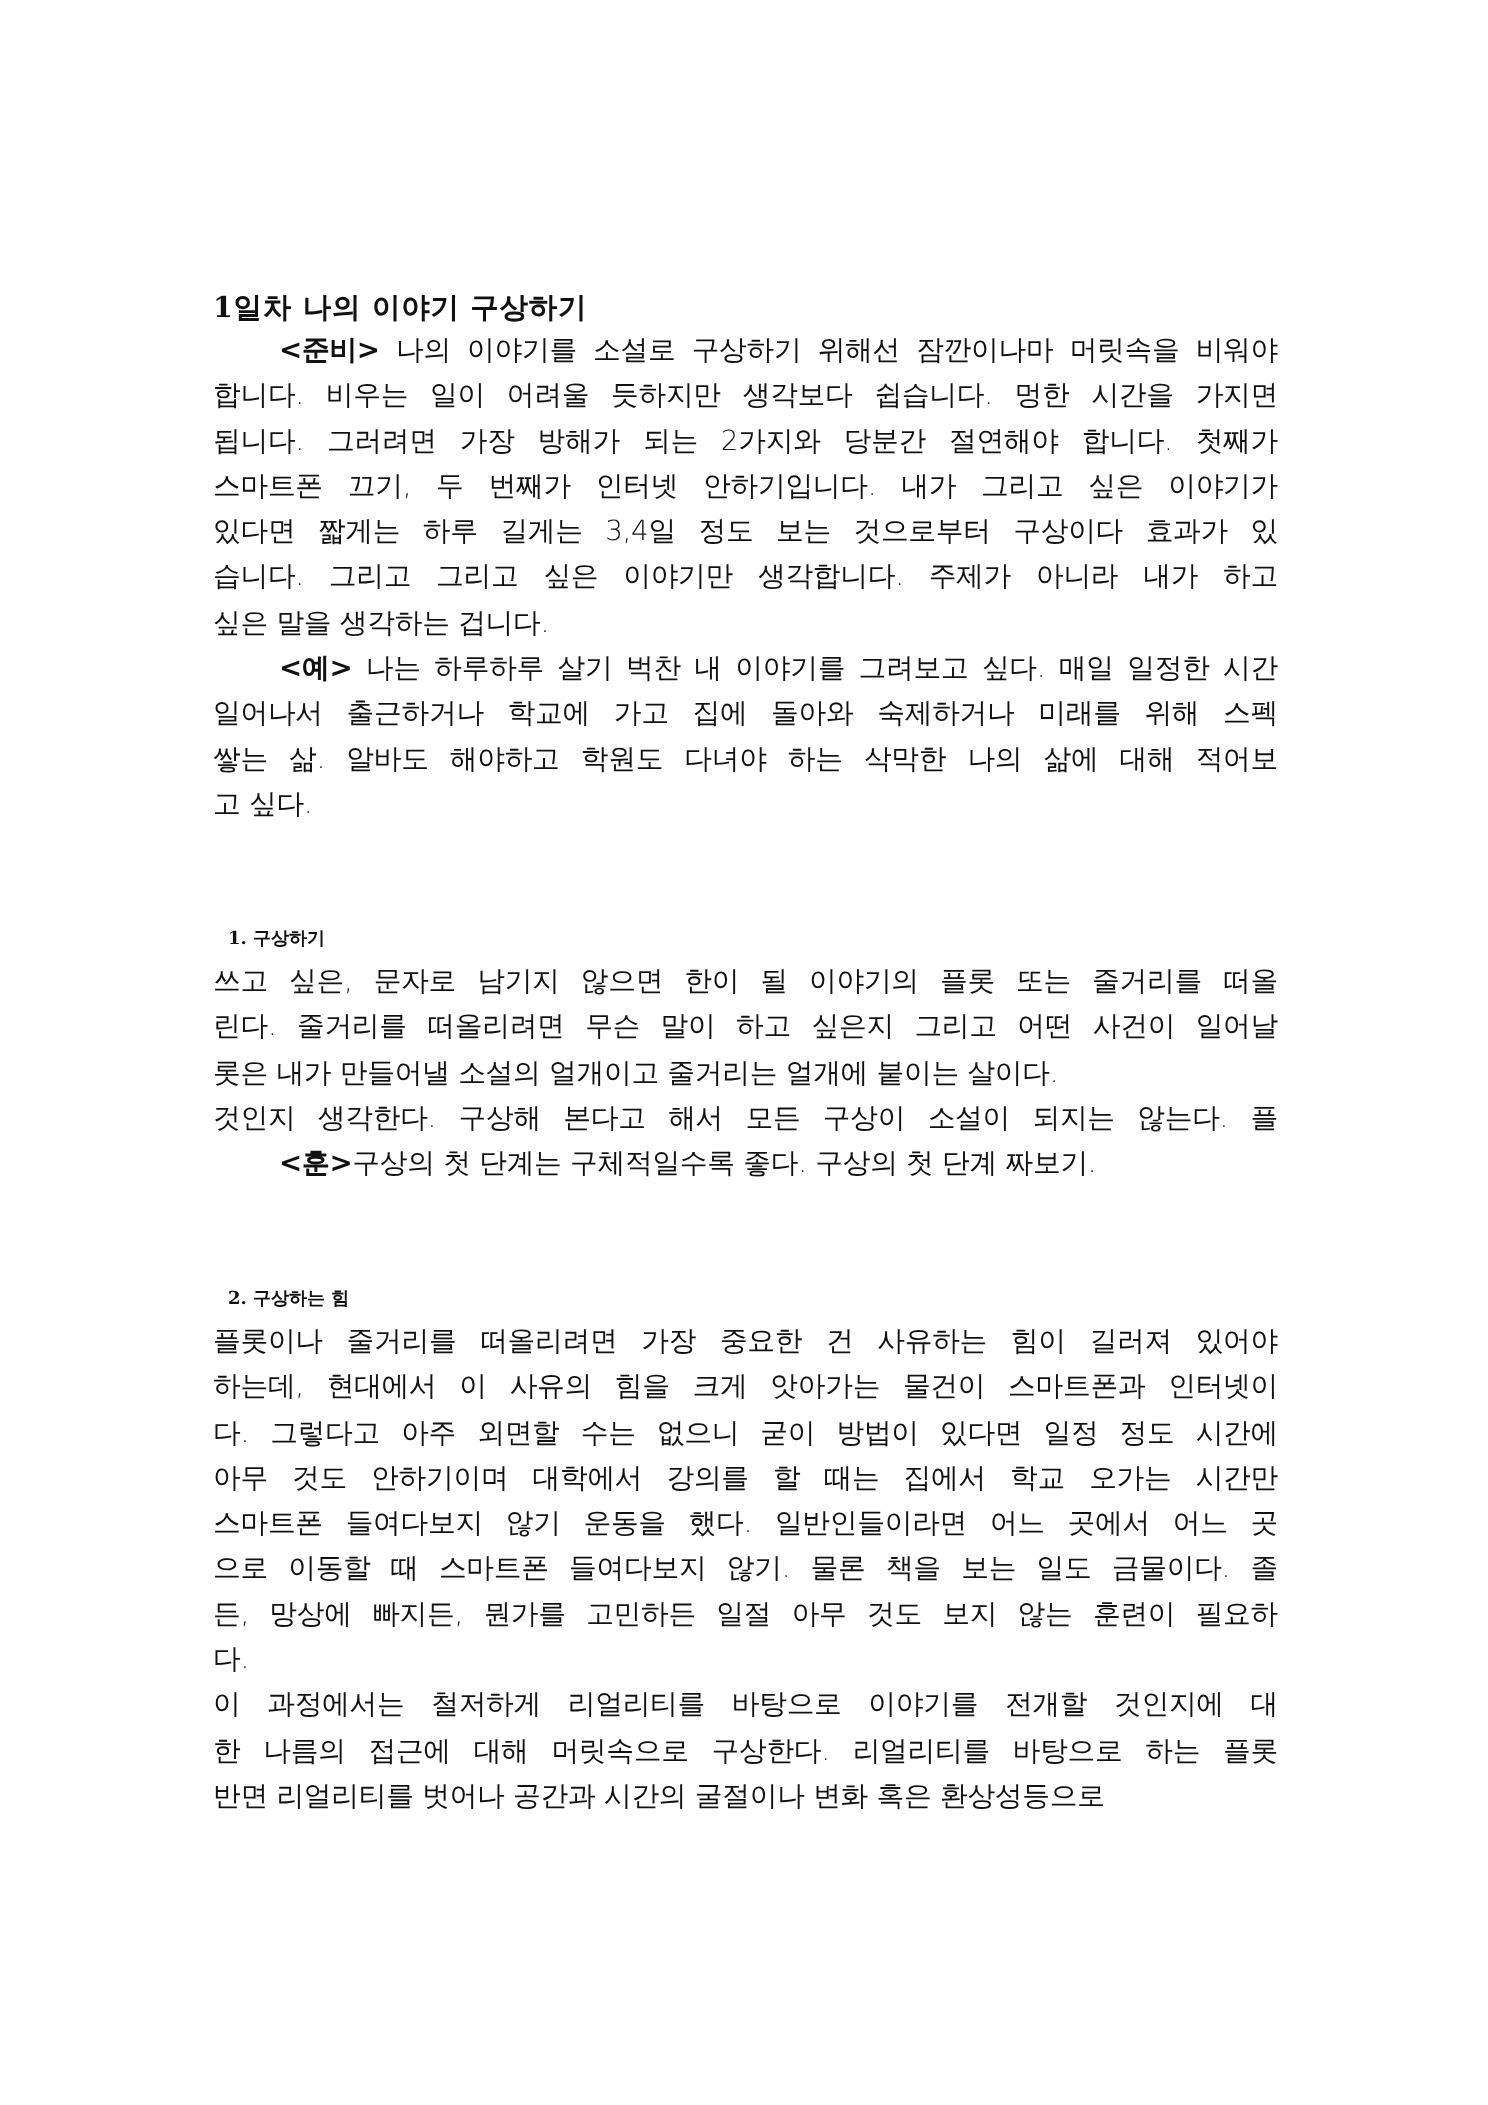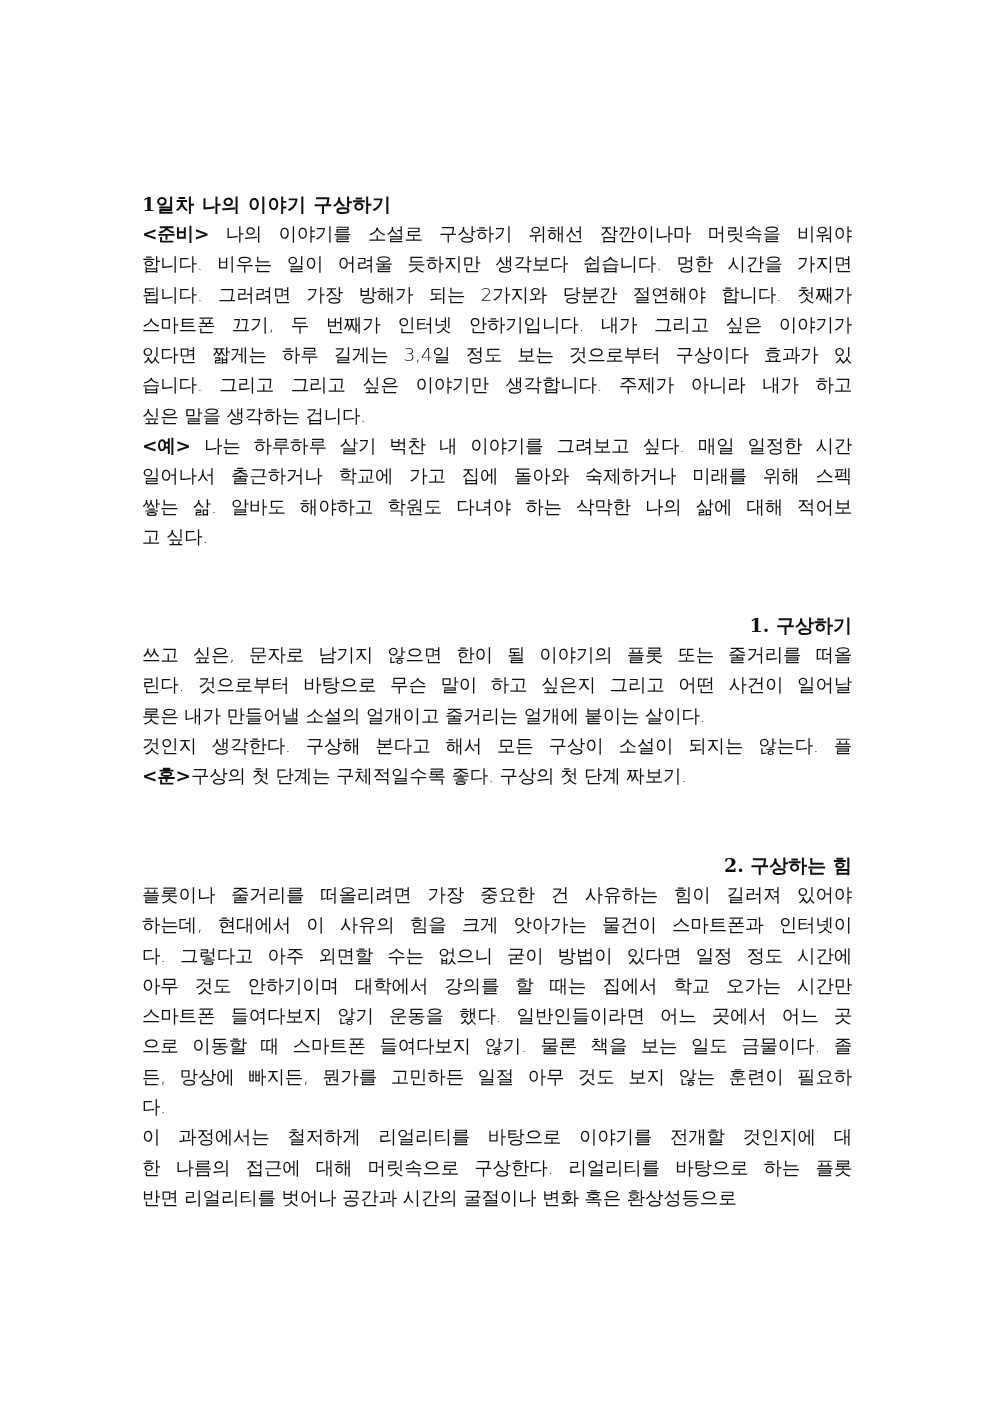--- a/index.html
+++ b/index.html
@@ -14,24 +14,24 @@
     font-size: 19px; font-weight: bold; letter-spacing: 0.5px; white-space: nowrap; margin-top: 32px;
   }
   .block { position: absolute; left: 0; width: 710px; }
   .line {
     height: 30.3px; line-height: 30.3px; font-size: 18.5px;
     white-space: nowrap; text-align: justify; text-align-last: justify;
     font-family: "DejaVu Sans", "Liberation Sans", sans-serif; font-weight: 300;
     letter-spacing: -0.2px;
   }
   .line.last { text-align-last: left; }
-  .tag { font-weight: bold; }
+  .tag { font-weight: bold; margin-left: 44px; }
   .heading {
-    height: 30px; line-height: 30px; font-size: 19px; font-weight: bold;
-    font-family: "DejaVu Serif", "Liberation Serif", serif; padding-left: 10px; white-space: nowrap; text-align: right;
+    height: 30px; line-height: 30px; font-size: 12px; font-weight: bold;
+    font-family: "DejaVu Serif", "Liberation Serif", serif; padding-left: 10px; white-space: nowrap;
   }
   #prep { top: 219px; }
   #s1 { top: 610px; }
   #s2 { top: 850px; }
 </style>
 </head>
 <body>
 
 <div class="page">
   <div class="title">1일차 나의 이야기 구상하기</div>
@@ -46,21 +46,21 @@
     <div class="line last">싶은 말을 생각하는 겁니다.</div>
     <div class="line"><span class="tag">&lt;예&gt;</span><span> 나는 하루하루 살기 벅찬 내 이야기를 그려보고 싶다. 매일 일정한 시간</span></div>
     <div class="line">일어나서 출근하거나 학교에 가고 집에 돌아와 숙제하거나 미래를 위해 스펙</div>
     <div class="line">쌓는 삶. 알바도 해야하고 학원도 다녀야 하는 삭막한 나의 삶에 대해 적어보</div>
     <div class="line last">고 싶다.</div>
   </div>
 
   <div class="block" id="s1">
     <div class="heading">1. 구상하기</div>
     <div class="line"> 쓰고 싶은, 문자로 남기지 않으면 한이 될 이야기의 플롯 또는 줄거리를 떠올</div>
-    <div class="line">린다. 것으로부터 바탕으로 무슨 말이 하고 싶은지 그리고 어떤 사건이 일어날</div>
+    <div class="line">린다. 줄거리를 떠올리려면 무슨 말이 하고 싶은지 그리고 어떤 사건이 일어날</div>
     <div class="line last">롯은 내가 만들어낼 소설의 얼개이고 줄거리는 얼개에 붙이는 살이다.</div>
     <div class="line">것인지 생각한다. 구상해 본다고 해서 모든 구상이 소설이 되지는 않는다. 플</div>
     <div class="line last"><span class="tag">&lt;훈&gt;</span><span>구상의 첫 단계는 구체적일수록 좋다. 구상의 첫 단계 짜보기.</span></div>
   </div>
 
   <div class="block" id="s2">
     <div class="heading">2. 구상하는 힘</div>
     <div class="line"> 플롯이나 줄거리를 떠올리려면 가장 중요한 건 사유하는 힘이 길러져 있어야</div>
     <div class="line">하는데, 현대에서 이 사유의 힘을 크게 앗아가는 물건이 스마트폰과 인터넷이</div>
     <div class="line">다. 그렇다고 아주 외면할 수는 없으니 굳이 방법이 있다면 일정 정도 시간에</div>

